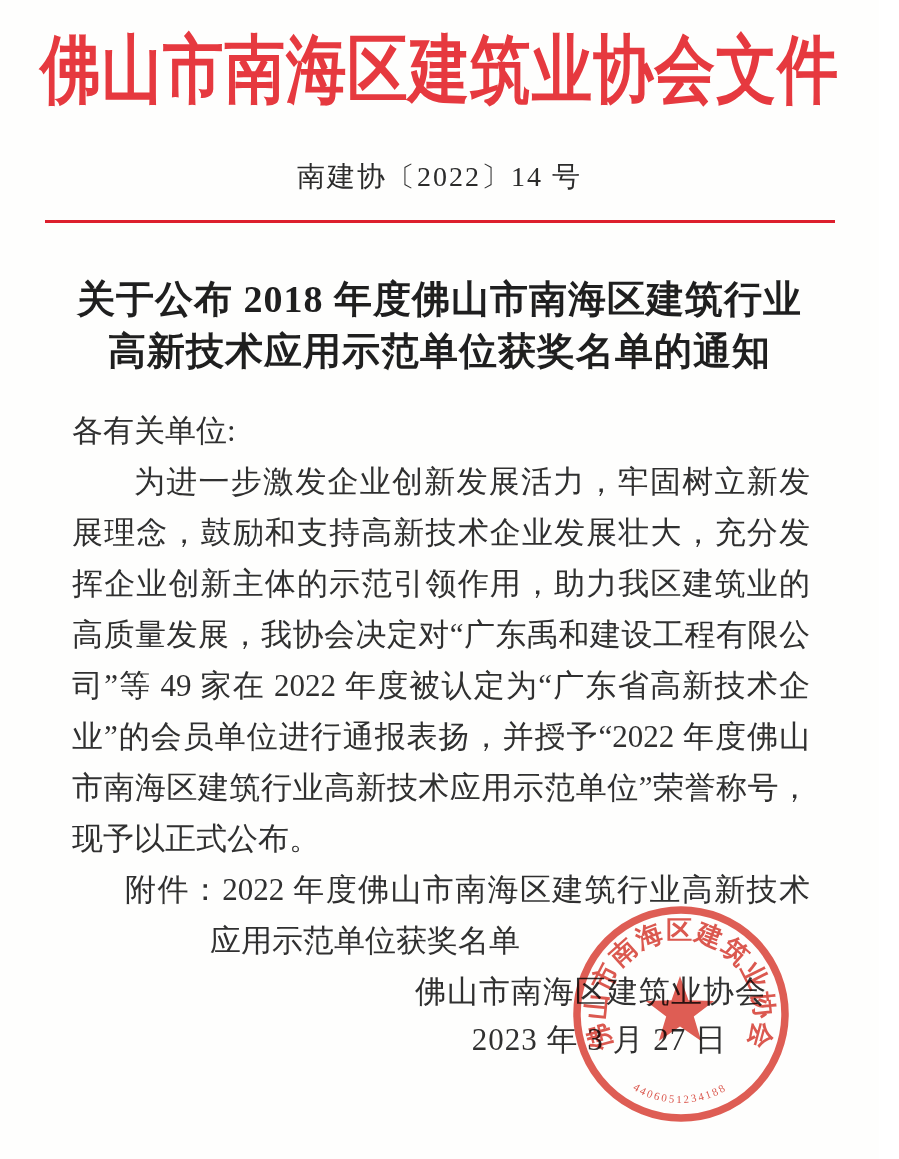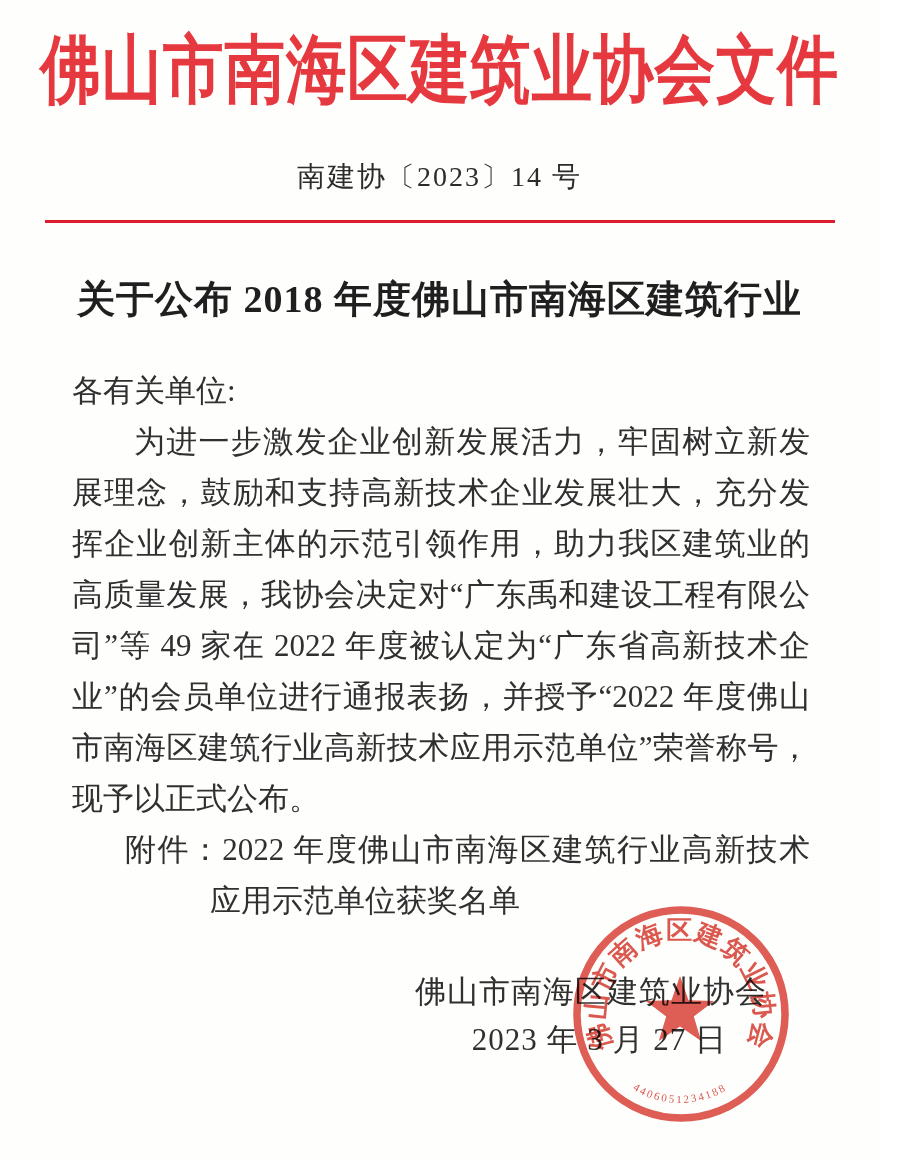--- a/index.html
+++ b/index.html
@@ -42,21 +42,21 @@
     margin-top:50px;
     text-align:center;
     font-weight:bold;
     font-size:38px;
     line-height:52px;
     letter-spacing:1px;
     color:#1f1f1f;
   }
   
   .body-text{
-    margin:40px 69px 0 72px;
+    margin:28px 69px 0 72px;
     font-size:31px;
     line-height:51px;
     color:#303030;
   }
   .salutation{ text-align:left; }
   .paragraph{
     text-align:justify;
     text-indent:2em;
     font-family:Liberation Serif, serif;
   }
@@ -102,26 +102,27 @@
   .seal .ring-text{font-size:26px;font-weight:bold;letter-spacing:1.5px;}
   .seal .ring-code{font-size:11px;letter-spacing:2.2px;}
 </style>
 </head>
 <body>
 
 <div class="page">
 
   <div class="header-title">佛山市南海区建筑业协会文件</div>
 
-  <div class="doc-number">南建协〔2023〕14 号</div>
+  <div class="doc-number">南建协〔2022〕14 号</div>
 
   <div class="red-divider"></div>
 
   <div class="notice-title">
     <div>关于公布 2018 年度佛山市南海区建筑行业</div>
+    <div>高新技术应用示范单位获奖名单的通知</div>
   </div>
 
   <div class="body-text">
     <div class="salutation">各有关单位:</div>
     <div class="paragraph">为进一步激发企业创新发展活力，牢固树立新发展理念，鼓励和支持高新技术企业发展壮大，充分发挥企业创新主体的示范引领作用，助力我区建筑业的高质量发展，我协会决定对“广东禹和建设工程有限公司”等 49 家在 2022 年度被认定为“广东省高新技术企业”的会员单位进行通报表扬，并授予“2022 年度佛山市南海区建筑行业高新技术应用示范单位”荣誉称号，现予以正式公布。</div>
     <div class="attachment">附件：2022 年度佛山市南海区建筑行业高新技术应用示范单位获奖名单</div>
   </div>
 
   <div class="signature-line">佛山市南海区建筑业协会</div>
 

